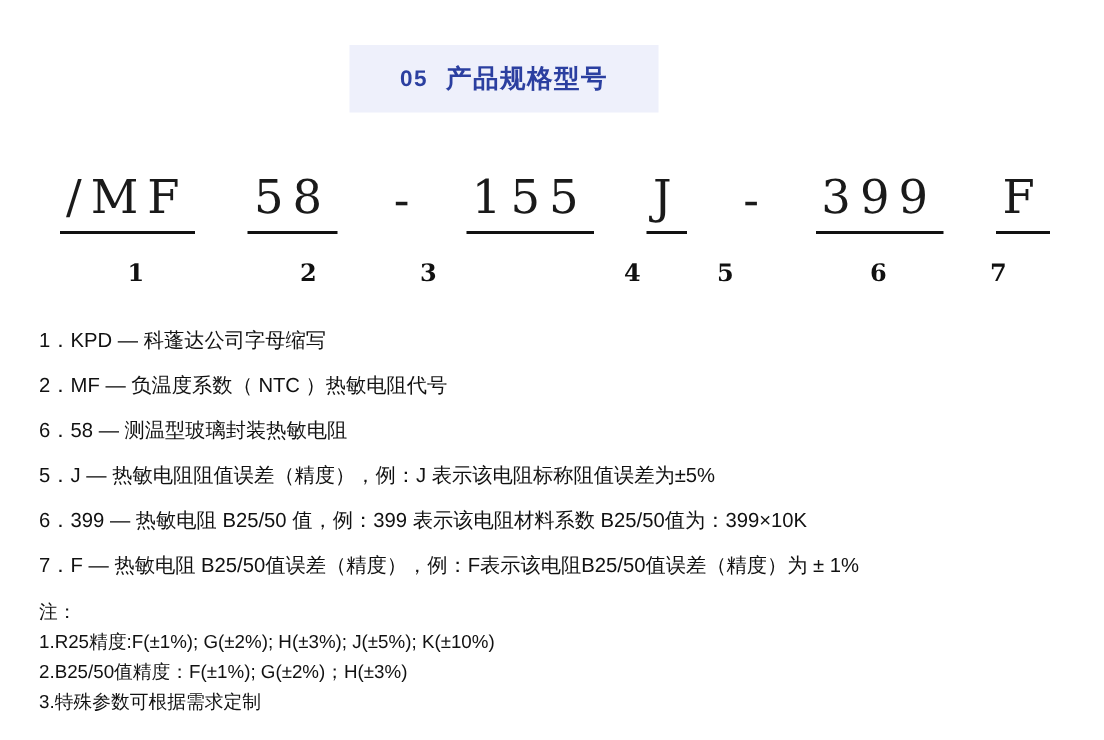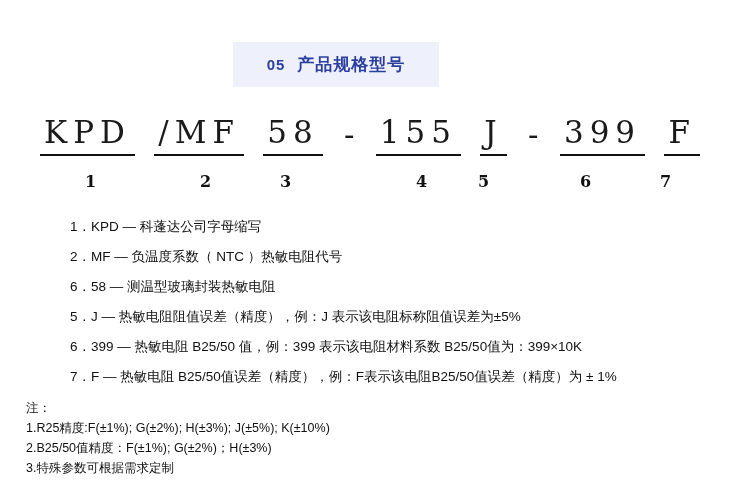--- a/index.html
+++ b/index.html
@@ -18,21 +18,21 @@
   .page {
     position: relative;
     width: 736px;
     height: 493px;
     box-sizing: border-box;
   }
 
   
   .header-wrap {
     position: absolute;
-    top: 42px;
+    top: 30px;
     left: 0;
     width: 672px;
     display: flex;
     justify-content: center;
   }
   .header-badge {
     background: #eef0fb;
     color: #2b3fa0;
     font-size: 15px;
     font-weight: bold;
@@ -108,21 +108,20 @@
     position: absolute;
     top: 212px;
     left: 26px;
     width: 700px;
   }
   .line {
     font-size: 13.5px;
     line-height: 30px;
     color: #111;
     white-space: nowrap;
-    margin-left: 44px;
   }
 
   
   .notes {
     position: absolute;
     top: 398px;
     left: 26px;
     width: 700px;
   }
   .note-line {
@@ -139,21 +138,20 @@
 
   <div class="header-wrap">
     <div class="header-badge">
       <span class="num">05</span>
       <span class="ttl">产品规格型号</span>
     </div>
   </div>
 
   <div class="partno">
     <div class="pn-row">
-      <span class="pn-seg">KPD</span>
       <span class="pn-seg">/MF</span>
       <span class="pn-seg">58</span>
       <span class="pn-dash">-</span>
       <span class="pn-seg">155</span>
       <span class="pn-seg">J</span>
       <span class="pn-dash">-</span>
       <span class="pn-seg">399</span>
       <span class="pn-seg">F</span>
     </div>
   </div>

